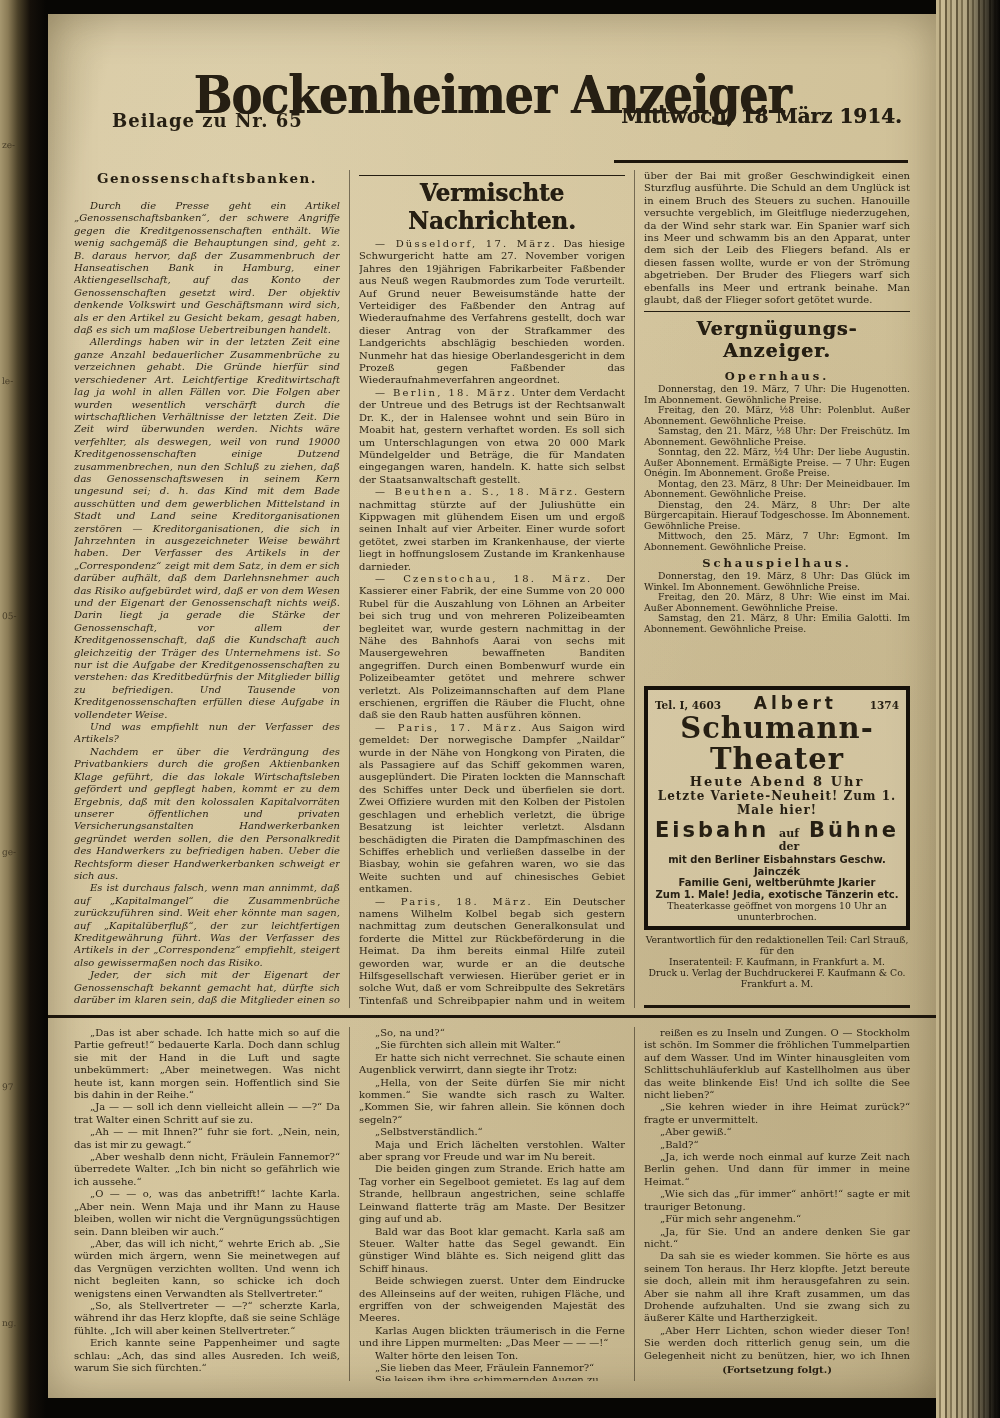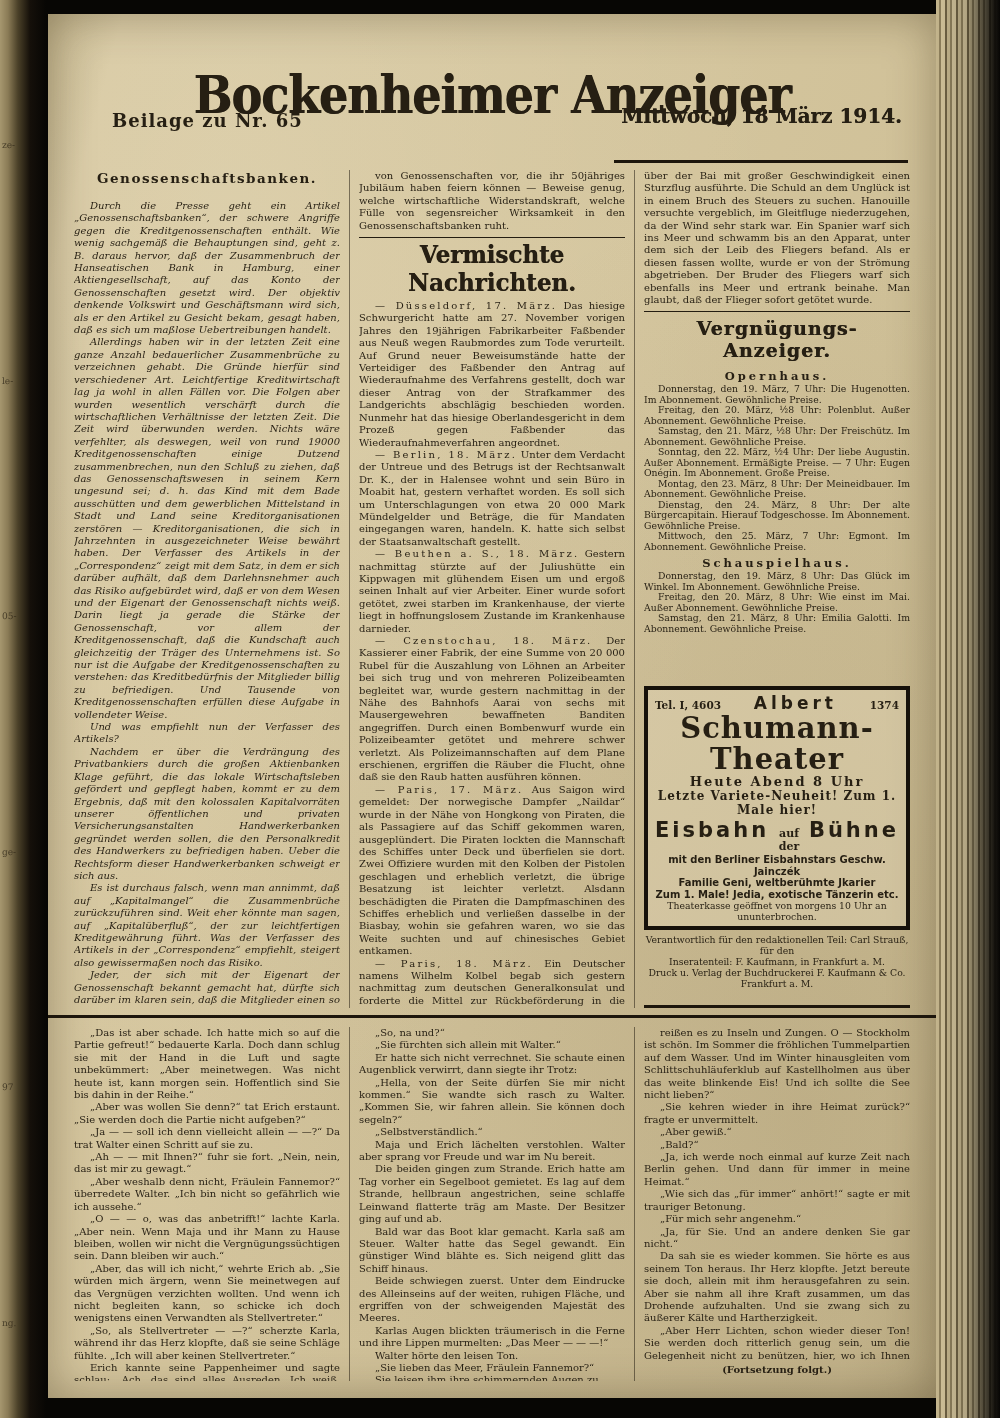--- a/index.html
+++ b/index.html
@@ -130,21 +130,20 @@
             <p class="body">Und was empfiehlt nun der Verfasser des Artikels?</p>
             <p class="body">Nachdem er über die Verdrängung des Privatbankiers durch die großen Aktienbanken Klage geführt, die das lokale Wirtschaftsleben gefördert und gepflegt haben, kommt er zu dem Ergebnis, daß mit den kolossalen Kapitalvorräten unserer öffentlichen und privaten Versicherungsanstalten Handwerkerbanken gegründet werden sollen, die den Personalkredit des Handwerkers zu befriedigen haben. Ueber die Rechtsform dieser Handwerkerbanken schweigt er sich aus.</p>
             <p class="body">Es ist durchaus falsch, wenn man annimmt, daß auf „Kapitalmangel“ die Zusammenbrüche zurückzuführen sind. Weit eher könnte man sagen, auf „Kapitalüberfluß“, der zur leichtfertigen Kreditgewährung führt. Was der Verfasser des Artikels in der „Correspondenz“ empfiehlt, steigert also gewissermaßen noch das Risiko.</p>
             <p class="body">Jeder, der sich mit der Eigenart der Genossenschaft bekannt gemacht hat, dürfte sich darüber im klaren sein, daß die Mitglieder einen so großen Einfluß auf den Geschäftsgang auszuüben in der Lage sind, wie bei keinem anderen Kreditinstitut. Allerdings die Mitglieder müssen ihre Rechte auch ausüben.</p>
           </div>
       </div>
 
       <div class="vsep"></div>
 
       <div class="col news">
-        <p class="cont">von Genossenschaften vor, die ihr 50jähriges Jubiläum haben feiern können — Beweise genug, welche wirtschaftliche Widerstandskraft, welche Fülle von segensreicher Wirksamkeit in den Genossenschaftsbanken ruht.</p>
         <div class="rule-h"></div>
         <h2 class="big-head">Vermischte Nachrichten.</h2>
         <div>
 
             <p><span class="dl">— Düsseldorf, 17. März.</span> <span>Das hiesige Schwurgericht hatte am 27. November vorigen Jahres den 19jährigen Fabrikarbeiter Faßbender aus Neuß wegen Raubmordes zum Tode verurteilt. Auf Grund neuer Beweisumstände hatte der Verteidiger des Faßbender den Antrag auf Wiederaufnahme des Verfahrens gestellt, doch war dieser Antrag von der Strafkammer des Landgerichts abschlägig beschieden worden. Nunmehr hat das hiesige Oberlandesgericht in dem Prozeß gegen Faßbender das Wiederaufnahmeverfahren angeordnet.</span></p>
 
             <p><span class="dl">— Berlin, 18. März.</span> <span>Unter dem Verdacht der Untreue und des Betrugs ist der Rechtsanwalt Dr. K., der in Halensee wohnt und sein Büro in Moabit hat, gestern verhaftet worden. Es soll sich um Unterschlagungen von etwa 20 000 Mark Mündelgelder und Beträge, die für Mandaten eingegangen waren, handeln. K. hatte sich selbst der Staatsanwaltschaft gestellt.</span></p>
 
             <p><span class="dl">— Beuthen a. S., 18. März.</span> <span>Gestern nachmittag stürzte auf der Juliushütte ein Kippwagen mit glühendem Eisen um und ergoß seinen Inhalt auf vier Arbeiter. Einer wurde sofort getötet, zwei starben im Krankenhause, der vierte liegt in hoffnungslosem Zustande im Krankenhause darnieder.</span></p>
 
@@ -216,21 +215,20 @@
             <div>Inseratenteil: F. Kaufmann, in Frankfurt a. M.</div>
             <div>Druck u. Verlag der Buchdruckerei F. Kaufmann &amp; Co. Frankfurt a. M.</div>
           </div>
       </div>
     </div>
 
     <div class="feuilleton">
       <div class="col">
 
       <p>„Das ist aber schade. Ich hatte mich so auf die Partie gefreut!“ bedauerte Karla. Doch dann schlug sie mit der Hand in die Luft und sagte unbekümmert: „Aber meinetwegen. Was nicht heute ist, kann morgen sein. Hoffentlich sind Sie bis dahin in der Reihe.“</p>
-          <p>„Aber was wollen Sie denn?“ tat Erich erstaunt. „Sie werden doch die Partie nicht aufgeben?“</p>
           <p>„Ja — — soll ich denn vielleicht allein — —?“ Da trat Walter einen Schritt auf sie zu.</p>
           <p>„Ah — — mit Ihnen?“ fuhr sie fort. „Nein, nein, das ist mir zu gewagt.“</p>
           <p>„Aber weshalb denn nicht, Fräulein Fannemor?“ überredete Walter. „Ich bin nicht so gefährlich wie ich aussehe.“</p>
           <p>„O — — o, was das anbetrifft!“ lachte Karla. „Aber nein. Wenn Maja und ihr Mann zu Hause bleiben, wollen wir nicht die Vergnügungssüchtigen sein. Dann bleiben wir auch.“</p>
           <p>„Aber, das will ich nicht,“ wehrte Erich ab. „Sie würden mich ärgern, wenn Sie meinetwegen auf das Vergnügen verzichten wollten. Und wenn ich nicht begleiten kann, so schicke ich doch wenigstens einen Verwandten als Stellvertreter.“</p>
           <p>„So, als Stellvertreter — —?“ scherzte Karla, während ihr das Herz klopfte, daß sie seine Schläge fühlte. „Ich will aber keinen Stellvertreter.“</p>
           <p>Erich kannte seine Pappenheimer und sagte schlau: „Ach, das sind alles Ausreden. Ich weiß, warum Sie sich fürchten.“</p>
         </div>
       <div class="vsep"></div>
       <div class="col">

